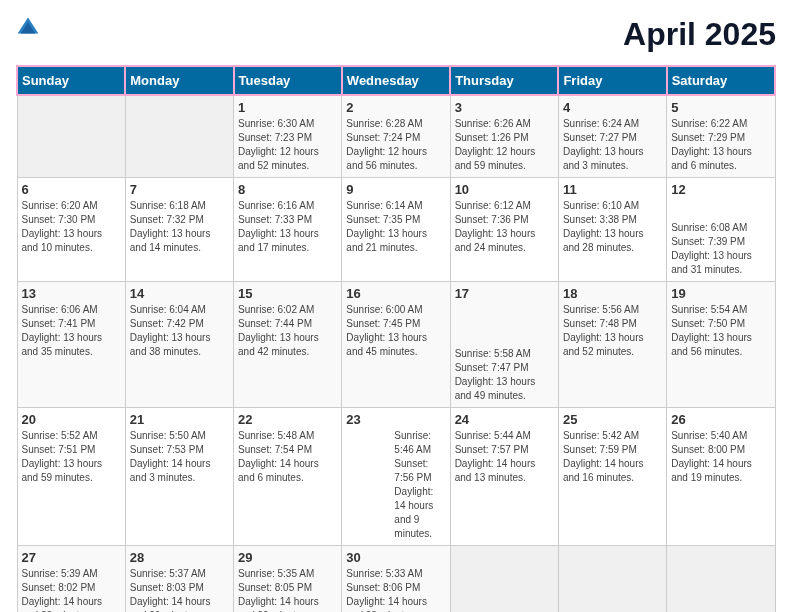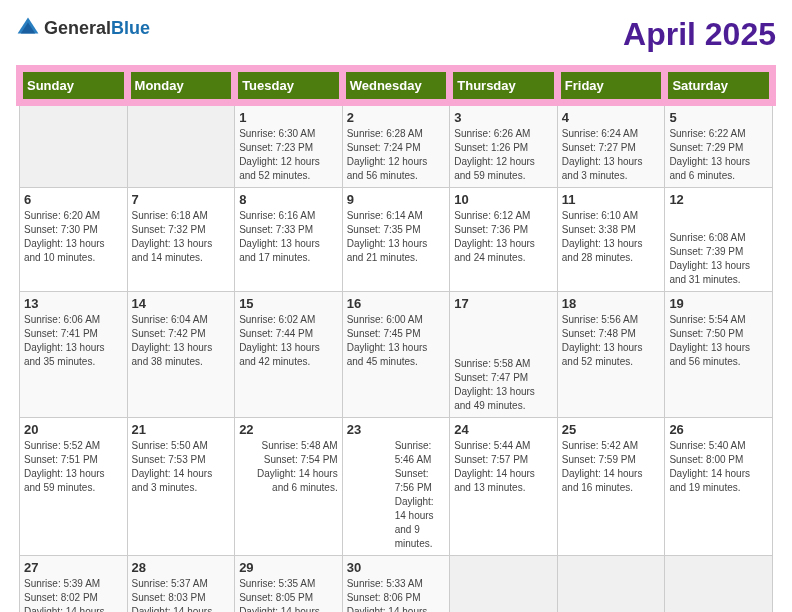--- a/index.html
+++ b/index.html
@@ -34,40 +34,40 @@
     .logo-icon {
       width: 24px;
       height: 24px;
     }
     .title-block {
       text-align: right;
     }
     .title-block h1 {
       font-size: 32px;
       font-weight: bold;
-      color: #4c1d95;
+      color: #0f172a;
     }
     .title-block h2 {
       font-size: 16px;
       font-weight: normal;
       color: #333;
     }
     table {
       width: 100%;
       border-collapse: collapse;
       font-size: 11px;
     }
     thead tr th {
-      background-color: #4d7c0f;
+      background-color: #0369a1;
       color: #fff;
       padding: 6px 4px;
       text-align: left;
       font-size: 13px;
       font-weight: bold;
-      border: 7px solid #f9a8d4;
+      border: 2px solid #f9a8d4;
     }
     tbody tr td {
       border: 1px solid #ccc;
       padding: 4px 4px;
       vertical-align: top;
       width: calc(100% / 7);
       min-height: 70px;
       color: #333;
       background: #fff;
     }
@@ -95,23 +95,20 @@
   </style>
 </head>
 <body>
 
 <div class="header">
   <div class="logo">
     <svg class="logo-icon" viewBox="0 0 30 30">
       <polygon points="15,2 28,22 2,22" fill="#2a7fc1"></polygon>
       <polygon points="15,8 24,22 6,22" fill="#1a5f9f"></polygon>
     </svg>
-    <div>
-      <span class="logo-text-general">General</span><span class="logo-text-blue">Blue</span>
-    </div>
   </div>
   <div class="title-block">
     <h1>April 2025</h1>
   </div>
 </div>
 
 <table>
   <thead>
     <tr>
     <th>Sunday</th>
@@ -275,21 +272,21 @@
         </td>
         <td>
           <span class="day-number">21</span>
           <div class="day-info" style="white-space: pre-line;">Sunrise: 5:50 AM
 Sunset: 7:53 PM
 Daylight: 14 hours
 and 3 minutes.</div>
         </td>
         <td>
           <span class="day-number">22</span>
-          <div class="day-info" style="white-space: pre-line; text-align: right;">Sunrise: 5:48 AM
+          <div class="day-info" style="white-space: pre-line;">Sunrise: 5:48 AM
 Sunset: 7:54 PM
 Daylight: 14 hours
 and 6 minutes.</div>
         </td>
         <td>
           <span class="day-number">23</span>
           <div class="day-info" style="white-space: pre-line; margin-left: 48px;">Sunrise: 5:46 AM
 Sunset: 7:56 PM
 Daylight: 14 hours
 and 9 minutes.</div>

